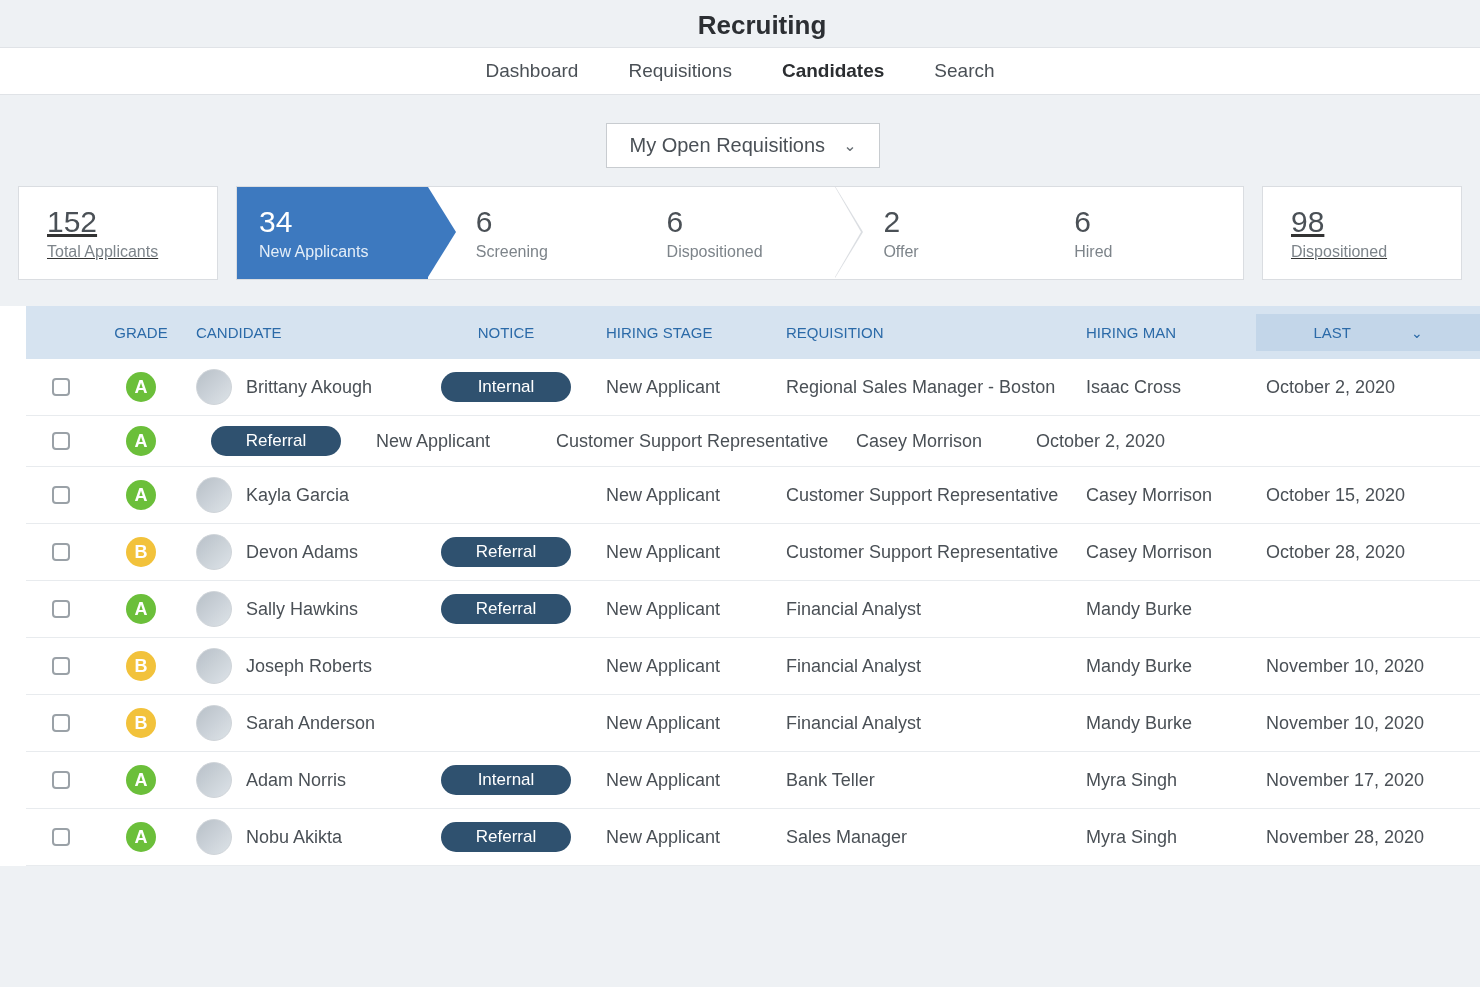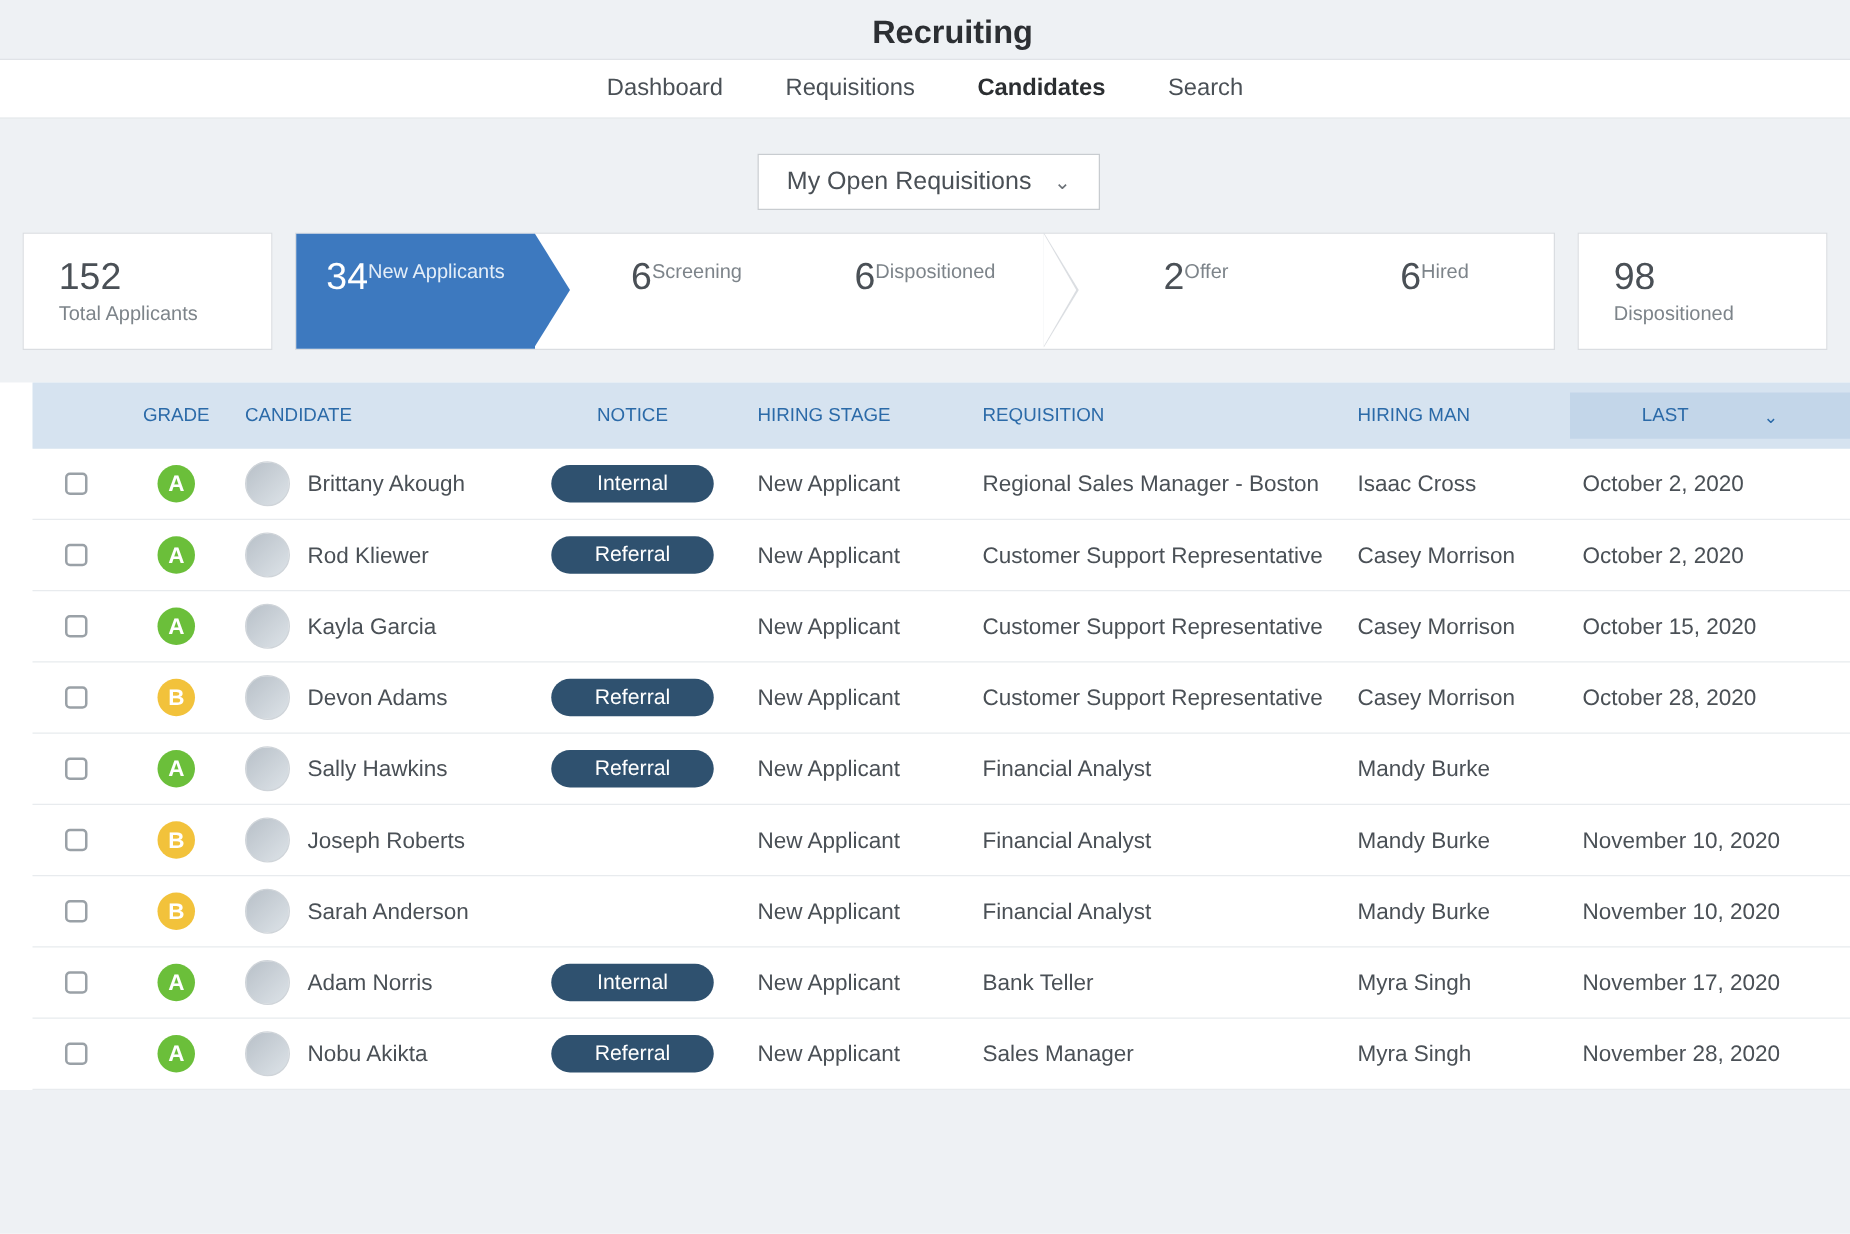--- a/index.html
+++ b/index.html
@@ -67,20 +67,21 @@
   background: #eef1f4;
 }
 .card {
   background: #fff;
   border: 1px solid #dadde1;
   flex: 0 0 200px;
   padding: 18px 28px;
   display: flex;
   flex-direction: column;
   justify-content: center;
+  text-decoration: underline;
 }
 .card .num {
   font-size: 30px;
   color: #4a5056;
   font-weight: 400;
 }
 .card .lbl {
   font-size: 16px;
   color: #7d848a;
   margin-top: 4px;
@@ -89,21 +90,21 @@
   flex: 1 1 auto;
   position: relative;
   border: 1px solid #dadde1;
   background: #fff;
   display: flex;
 }
 .stage {
   flex: 1;
   padding: 18px 22px;
   display: flex;
-  flex-direction: row;
+  flex-direction: column;
   justify-content: center;
   position: relative;
 }
 .stage .num { font-size: 30px; color: #4a5056; font-weight: 400; }
 .stage .lbl { font-size: 16px; color: #7d848a; margin-top: 4px; }
 .stage.active {
   background: #3d79bf;
   position: relative;
 }
 .stage.active .num { color: #fff; }
@@ -307,24 +308,20 @@
         <div class="td col-mgr">Isaac Cross</div>
         <div class="td col-last">October 2, 2020</div>
       </div>
       <div class="trow">
         <div class="td col-chk">
           <div class="checkbox"></div>
         </div>
         <div class="td col-grade">
           <div class="grade grade-A">A</div>
         </div>
-        <div class="td col-cand">
-          <div class="avatar"></div>
-          <span>Rod Kliewer</span>
-        </div>
         <div class="td col-notice">
           <div class="badge">Referral</div>
         </div>
         <div class="td col-stage">New Applicant</div>
         <div class="td col-req">Customer Support Representative</div>
         <div class="td col-mgr">Casey Morrison</div>
         <div class="td col-last">October 2, 2020</div>
       </div>
       <div class="trow">
         <div class="td col-chk">

